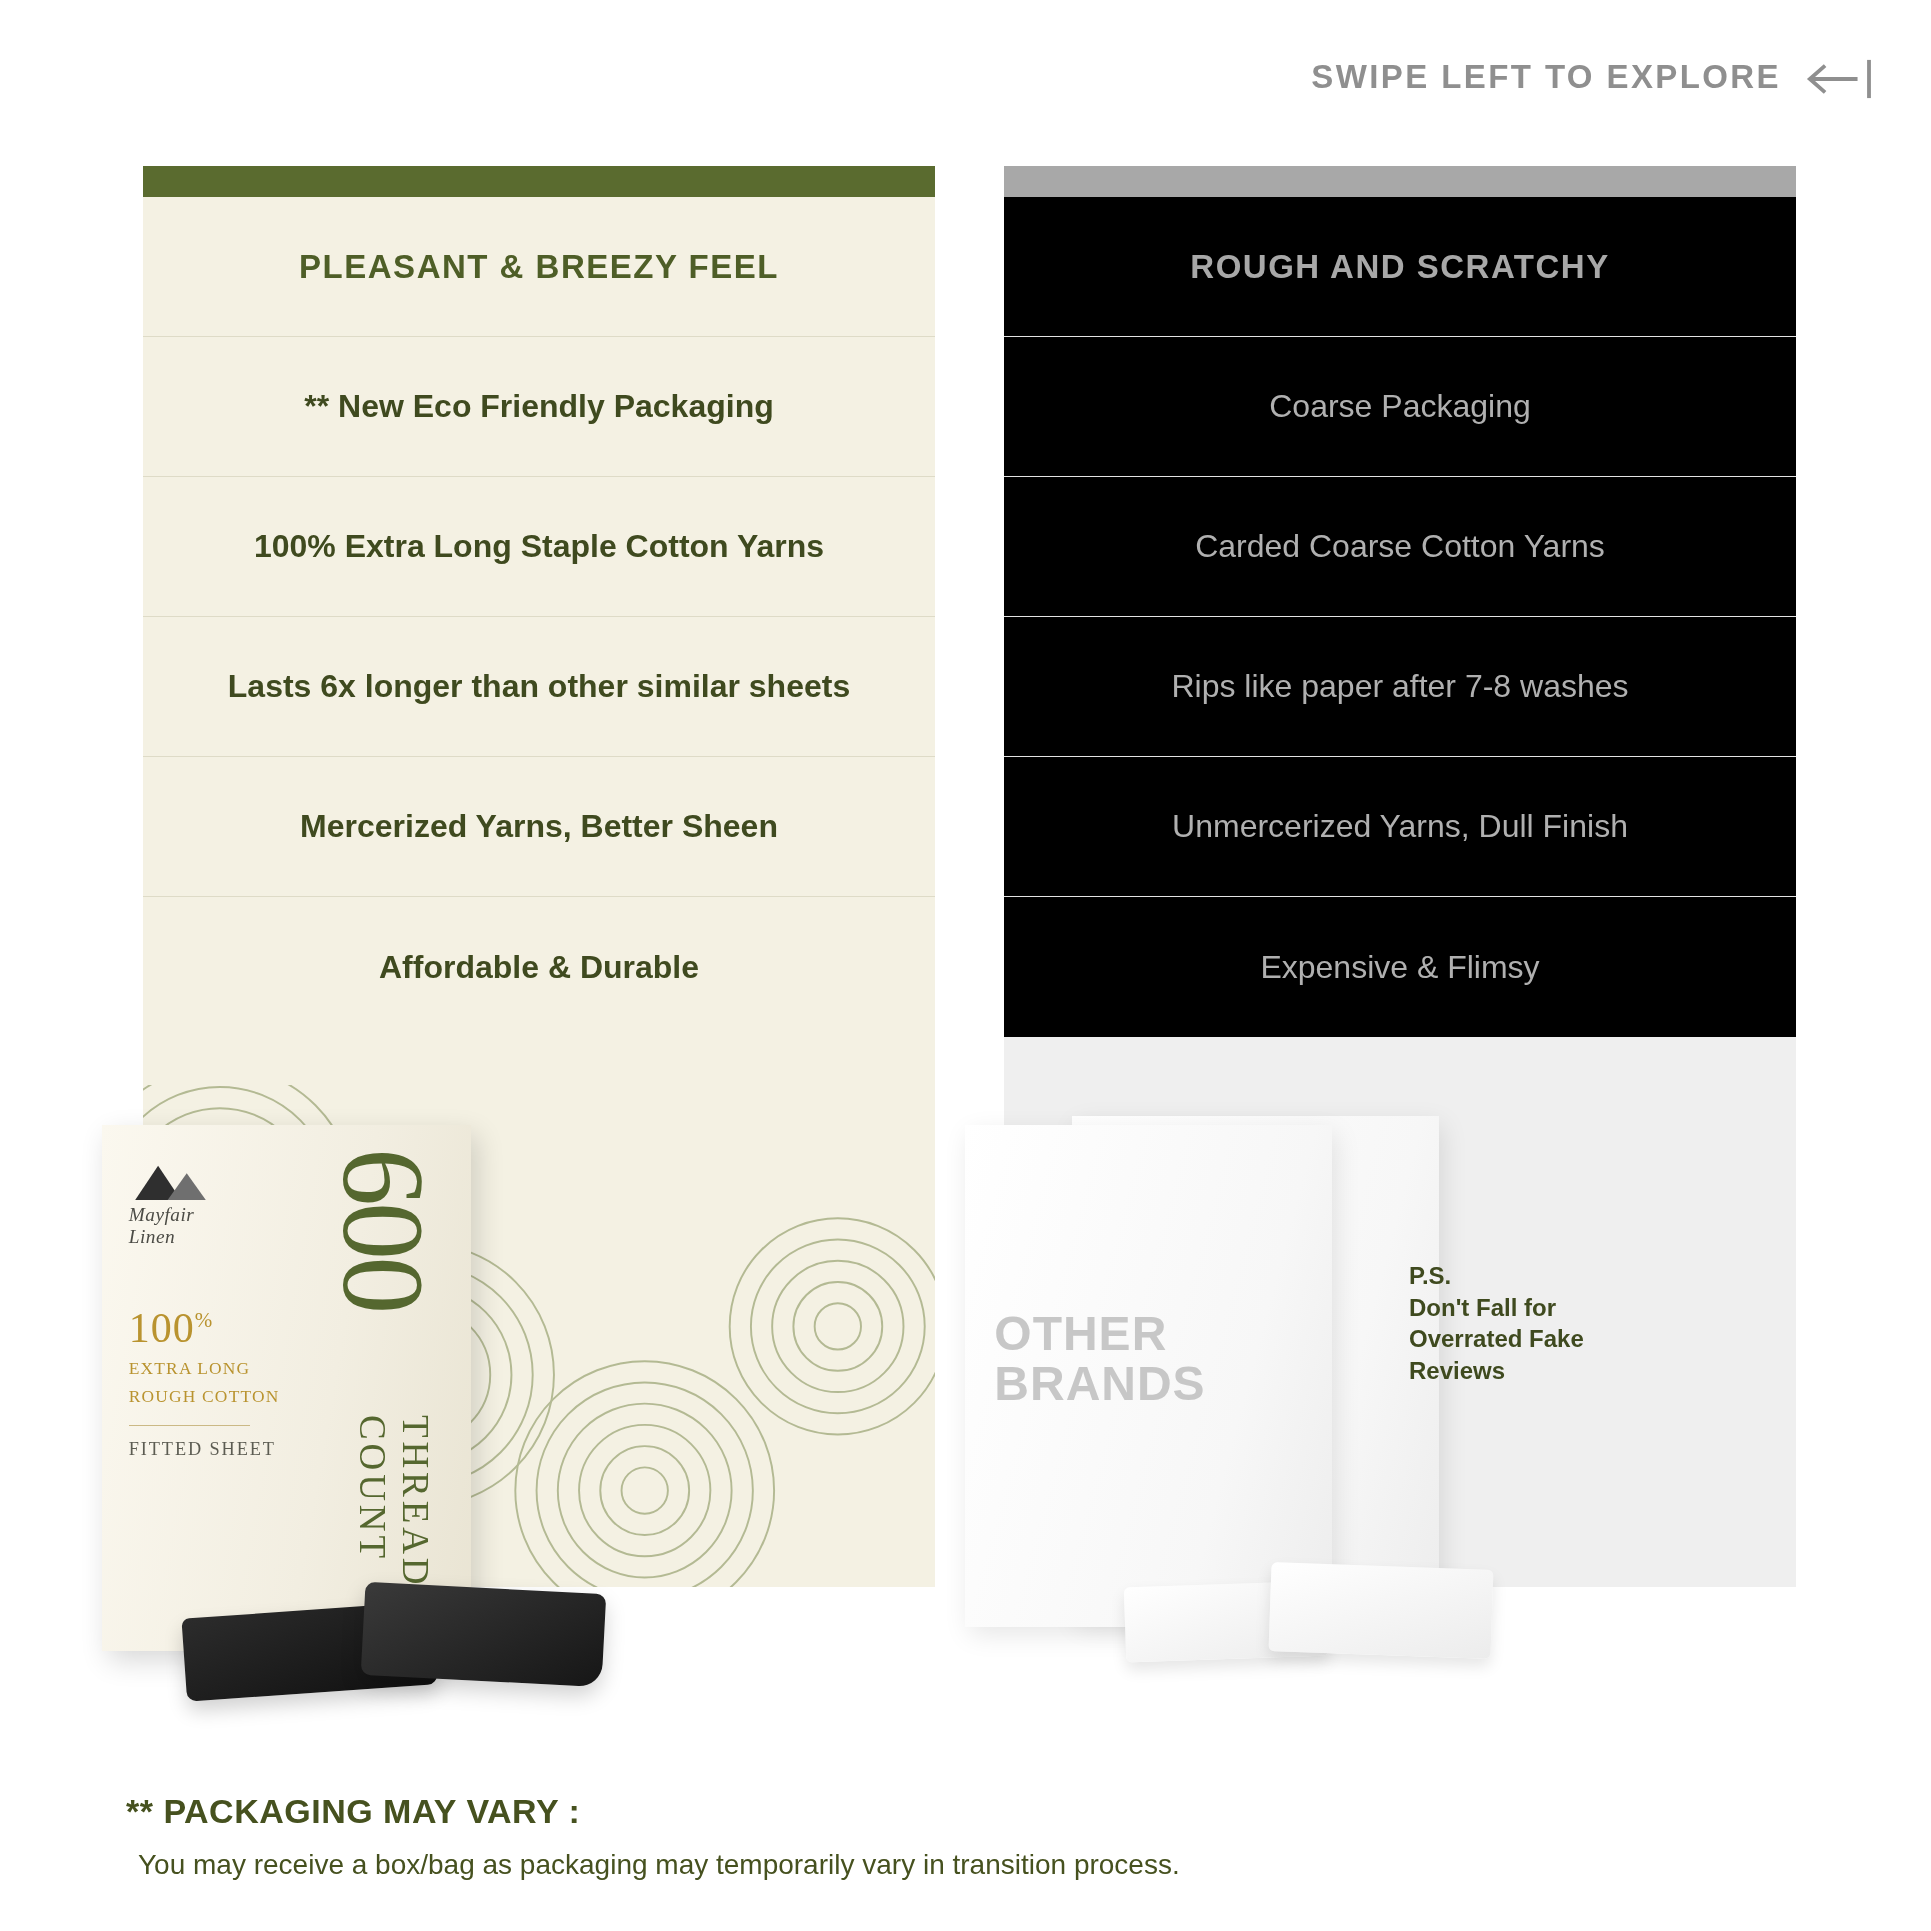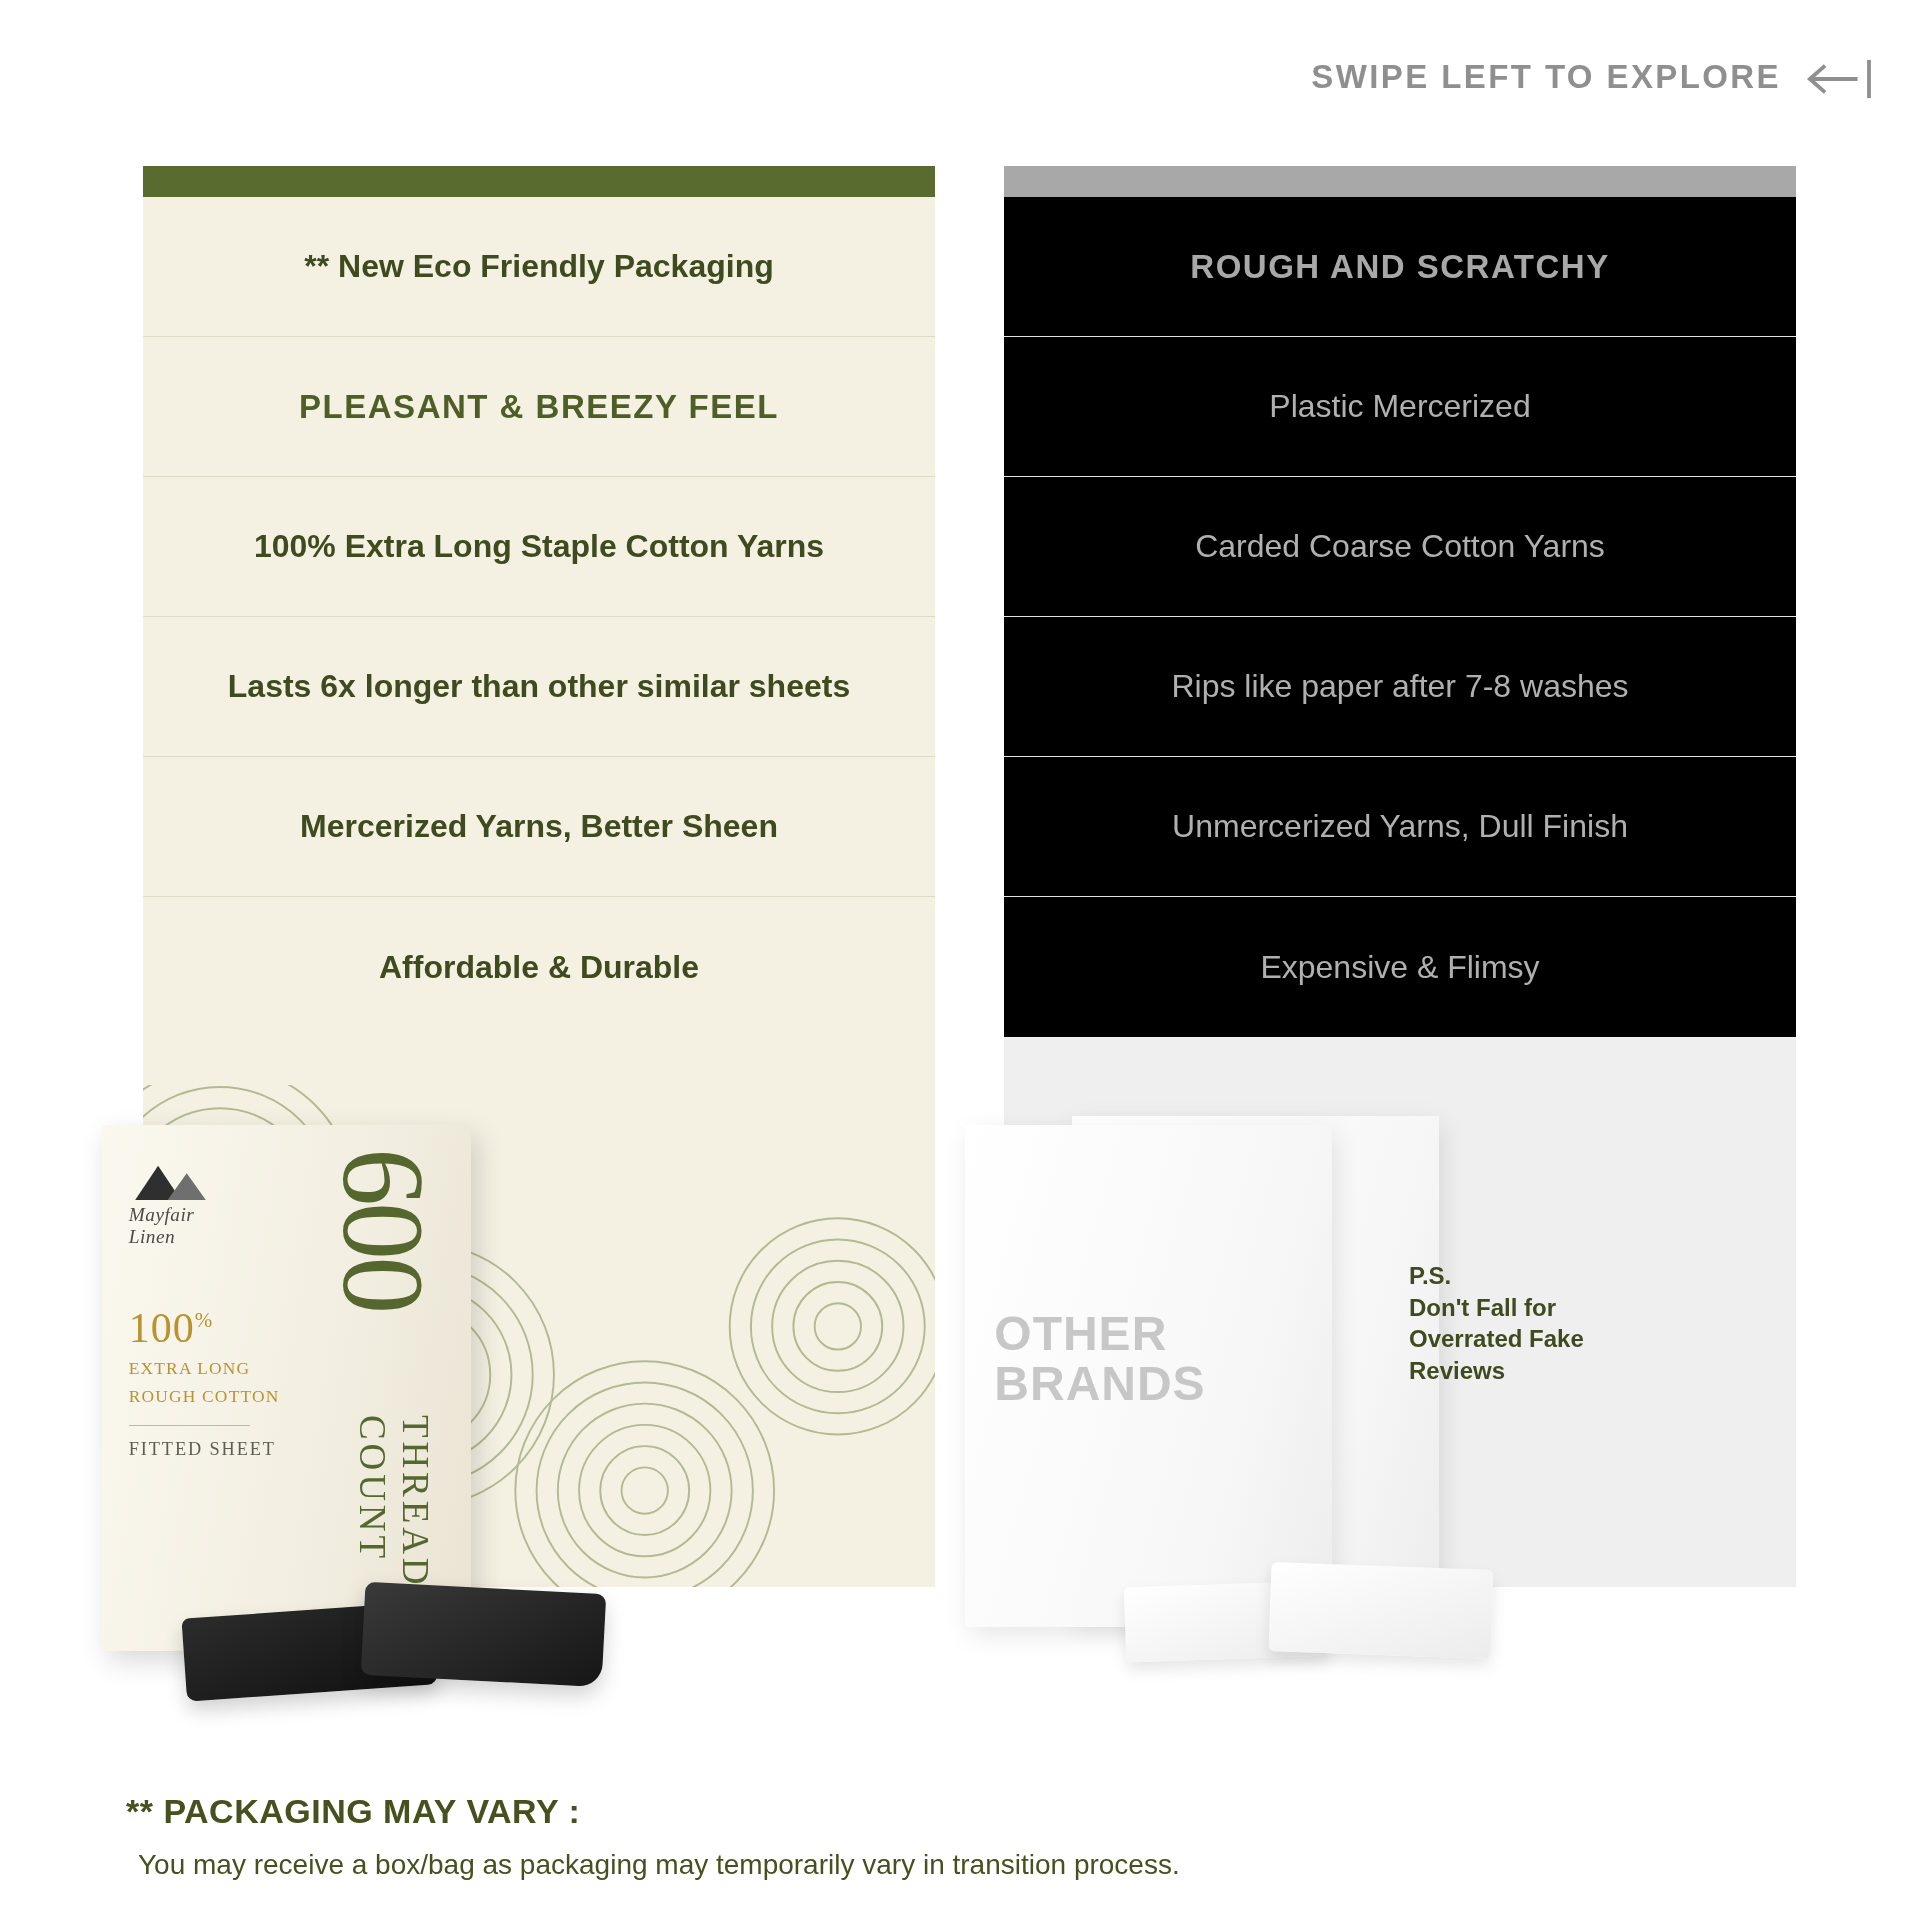--- a/index.html
+++ b/index.html
@@ -305,24 +305,24 @@
       <polyline points="24,8 8,22 24,36" fill="none" stroke="#8f8f8f" stroke-width="4"></polyline>
       <line x1="70" y1="2" x2="70" y2="42" stroke="#8f8f8f" stroke-width="4"></line>
     </svg>
   </div>
 </div>
 
 <div class="col col-left">
   <div class="col-topbar"></div>
   <div class="col-body">
     <div class="row">
+      <div class="row-head">PLEASANT &amp; BREEZY FEEL</div>
+    </div>
+    <div class="row">
       <div class="row-text">** New Eco Friendly Packaging</div>
-    </div>
-    <div class="row">
-      <div class="row-head">PLEASANT &amp; BREEZY FEEL</div>
     </div>
     <div class="row">
       <div class="row-text">100% Extra Long Staple Cotton Yarns</div>
     </div>
     <div class="row">
       <div class="row-text">Lasts 6x longer than other similar sheets</div>
     </div>
     <div class="row">
       <div class="row-text">Mercerized Yarns, Better Sheen</div>
     </div>
@@ -375,21 +375,21 @@
   </div>
 </div>
 
 <div class="col col-right">
   <div class="col-topbar"></div>
   <div class="col-body">
     <div class="row">
       <div class="row-head">ROUGH AND SCRATCHY</div>
     </div>
     <div class="row">
-      <div class="row-text">Plastic Mercerized</div>
+      <div class="row-text">Coarse Packaging</div>
     </div>
     <div class="row">
       <div class="row-text">Carded Coarse Cotton Yarns</div>
     </div>
     <div class="row">
       <div class="row-text">Rips like paper after 7-8 washes</div>
     </div>
     <div class="row">
       <div class="row-text">Unmercerized Yarns, Dull Finish</div>
     </div>

